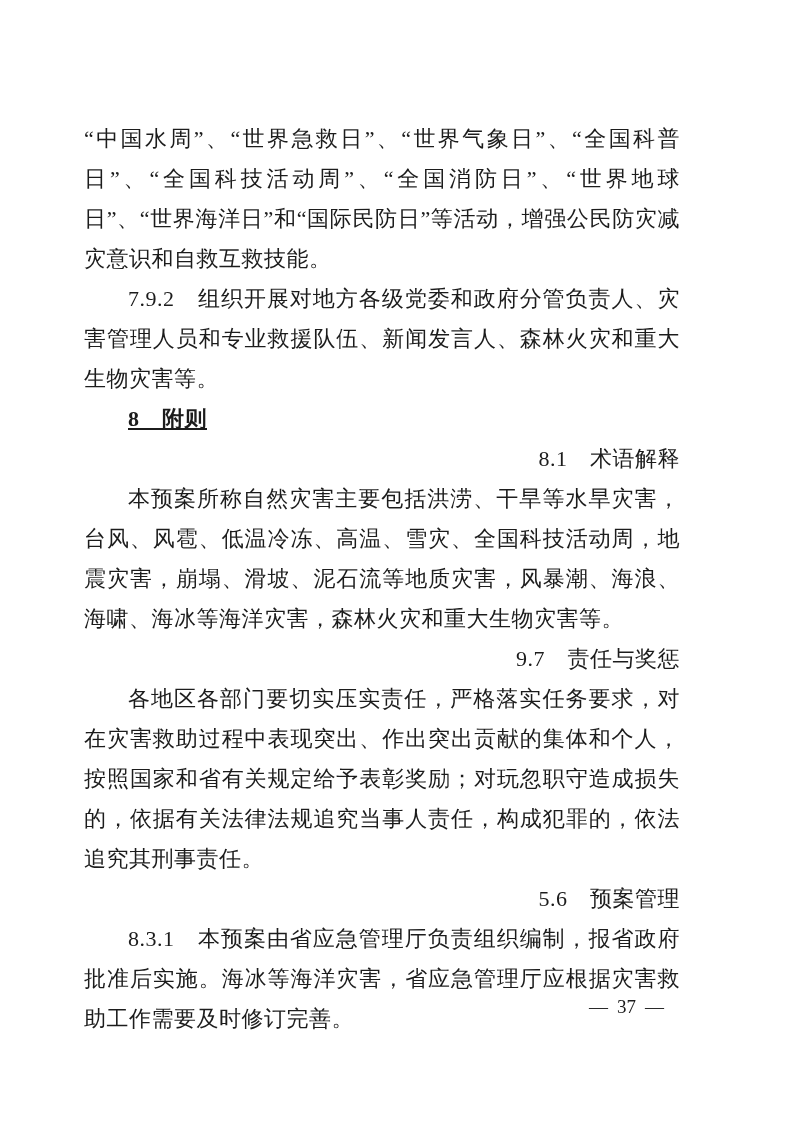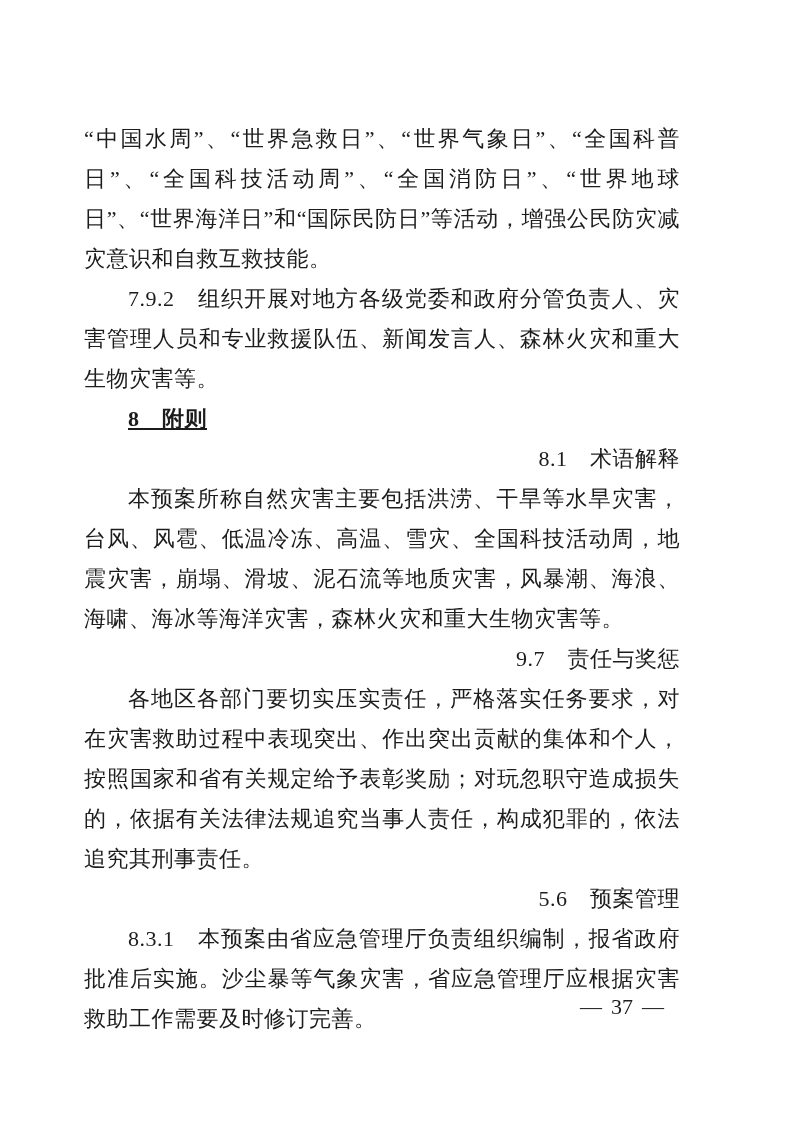--- a/index.html
+++ b/index.html
@@ -44,21 +44,21 @@
   }
   p.heading2 {
     font-weight: normal;
     text-indent: 2em;
     text-align: right;
   }
   .page-number {
     position: absolute;
     top: 994px;
     right: 120px;
-    font-size: 22px;
+    font-size: 19px;
     line-height: 26px;
     color: #1c1c1c;
     white-space: nowrap;
   }
   .page-number .dash {
     display: inline-block;
     margin: 0 9px;
     letter-spacing: 0;
   }
 </style>
@@ -68,19 +68,19 @@
 <div class="page">
   <div class="content">
     <p class="body-noindent">“中国水周”、“世界急救日”、“世界气象日”、“全国科普日”、“全国科技活动周”、“全国消防日”、“世界地球日”、“世界海洋日”和“国际民防日”等活动，增强公民防灾减灾意识和自救互救技能。</p>
     <p class="body-indent">7.9.2　组织开展对地方各级党委和政府分管负责人、灾害管理人员和专业救援队伍、新闻发言人、森林火灾和重大生物灾害等。</p>
     <p class="heading1">8　附则</p>
     <p class="heading2">8.1　术语解释</p>
     <p class="body-indent">本预案所称自然灾害主要包括洪涝、干旱等水旱灾害，台风、风雹、低温冷冻、高温、雪灾、全国科技活动周，地震灾害，崩塌、滑坡、泥石流等地质灾害，风暴潮、海浪、海啸、海冰等海洋灾害，森林火灾和重大生物灾害等。</p>
     <p class="heading2">9.7　责任与奖惩</p>
     <p class="body-indent">各地区各部门要切实压实责任，严格落实任务要求，对在灾害救助过程中表现突出、作出突出贡献的集体和个人，按照国家和省有关规定给予表彰奖励；对玩忽职守造成损失的，依据有关法律法规追究当事人责任，构成犯罪的，依法追究其刑事责任。</p>
     <p class="heading2">5.6　预案管理</p>
-    <p class="body-indent">8.3.1　本预案由省应急管理厅负责组织编制，报省政府批准后实施。沙尘暴等气象灾害，省应急管理厅应根据灾害救助工作需要及时修订完善。</p>
+    <p class="body-indent">8.3.1　本预案由省应急管理厅负责组织编制，报省政府批准后实施。海冰等海洋灾害，省应急管理厅应根据灾害救助工作需要及时修订完善。</p>
   </div>
 
   <div class="page-number">
     <span class="dash">—</span><span>37</span><span class="dash">—</span>
   </div>
 </div>
 
 </body></html>

